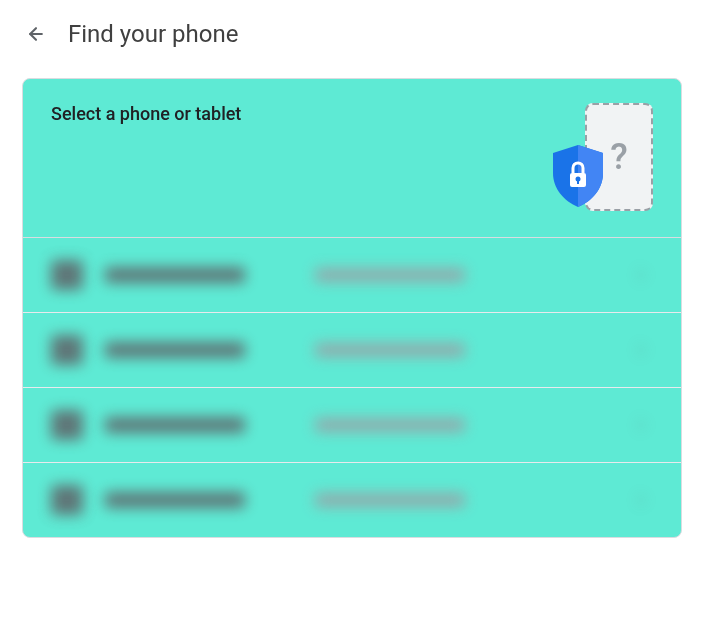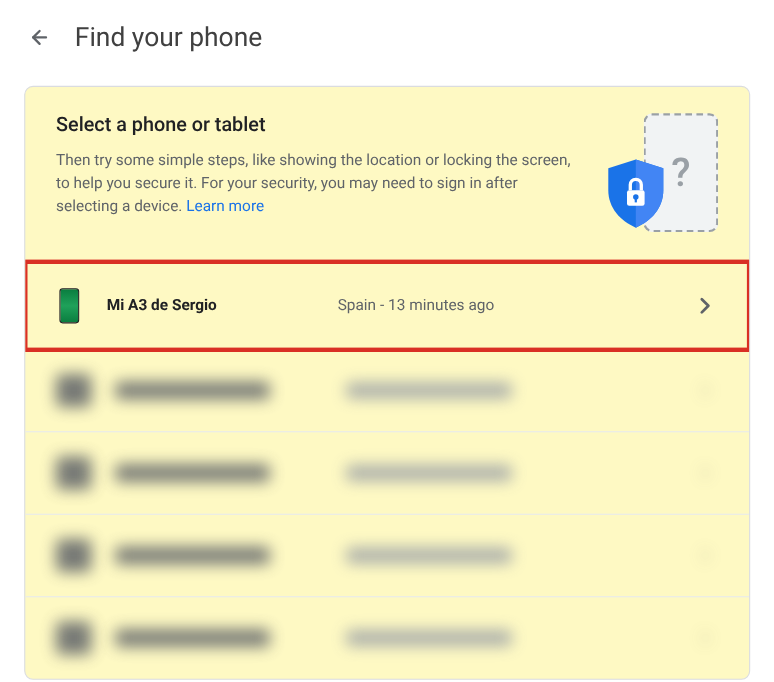--- a/index.html
+++ b/index.html
@@ -28,21 +28,21 @@
     }
     .page-title {
       font-size: 24px;
       font-weight: 400;
       color: #404040;
     }
     .card {
       margin: 12px 22px 0 22px;
       border: 1px solid #dadce0;
       border-radius: 8px;
-      background: #fef9c3;
+      background: #5eead4;
       overflow: hidden;
     }
     .card-header {
       padding: 24px 28px 24px 28px;
       display: flex;
       gap: 16px;
       align-items: flex-start;
     }
     .card-header-text {
       flex: 1;
@@ -189,54 +189,37 @@
       <polyline points="12 19 5 12 12 5"></polyline>
     </svg>
   </div>
   <h1 class="page-title">Find your phone</h1>
 </div>
 
 <div class="card">
   <div class="card-header">
     <div class="card-header-text">
       <div class="card-title">Select a phone or tablet</div>
-      <div class="card-desc">
-        <span>Then try some simple steps, like showing the location or locking the screen, to help you secure it. For your security, you may need to sign in after selecting a device. </span><a class="learn-more">Learn more</a>
-      </div>
     </div>
     <div class="card-illustration">
       <div class="phone-outline">
         <span class="question-mark">?</span>
       </div>
       <svg class="shield" viewBox="0 0 58 66">
         <path d="M29 2 L54 10 L54 30 C54 46 43 58 29 64 C15 58 4 46 4 30 L4 10 Z" fill="#1a73e8"></path>
         <path d="M29 2 L54 10 L54 30 C54 46 43 58 29 64 L29 2 Z" fill="#4285f4"></path>
         <rect x="21" y="30" width="16" height="14" rx="2" fill="#fff"></rect>
         <path d="M24 30 L24 25 C24 22 26 20 29 20 C32 20 34 22 34 25 L34 30" stroke="#fff" stroke-width="3" fill="none"></path>
         <circle cx="29" cy="36" r="2.5" fill="#1a73e8"></circle>
         <rect x="28" y="37" width="2" height="4" fill="#1a73e8"></rect>
       </svg>
     </div>
   </div>
 
   <div class="device-list">
-    <div class="device-item highlighted">
-      <div class="device-icon">
-        <div class="phone-svg-icon"></div>
-      </div>
-      <div class="device-name">Mi A3 de Sergio</div>
-      <div class="device-meta">
-        <span>Spain</span> - <span>13 minutes ago</span>
-      </div>
-      <div class="chevron">
-        <svg width="24" height="24" viewBox="0 0 24 24" fill="none" stroke="currentColor" stroke-width="2.5" stroke-linecap="round" stroke-linejoin="round">
-          <polyline points="9 18 15 12 9 6"></polyline>
-        </svg>
-      </div>
-    </div>
 
     <div class="device-item blurred">
       <div class="device-icon"></div>
       <div class="device-name"></div>
       <div class="device-meta"></div>
       <div class="chevron">
         <svg width="24" height="24" viewBox="0 0 24 24" fill="none" stroke="currentColor" stroke-width="2.5">
             <polyline points="9 18 15 12 9 6"></polyline>
           </svg>
       </div>

